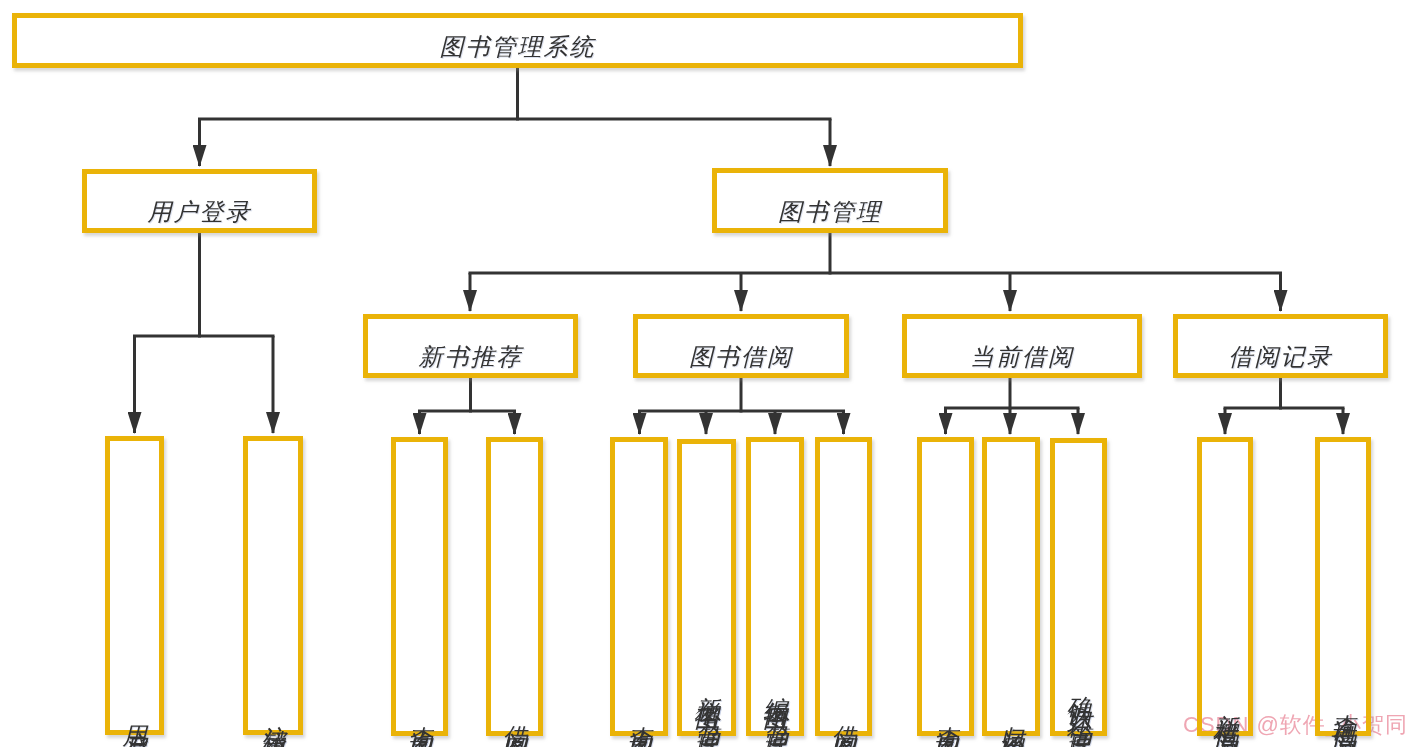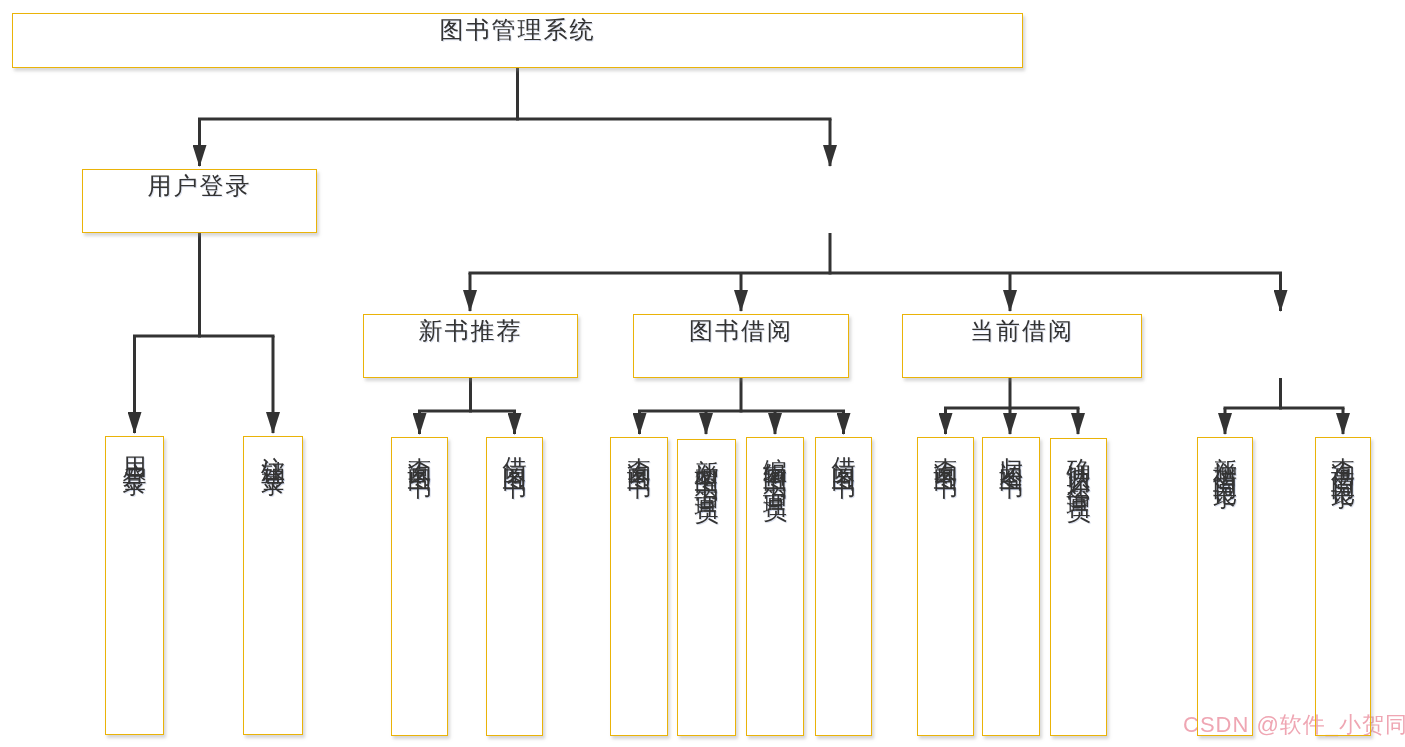--- a/index.html
+++ b/index.html
@@ -14,28 +14,29 @@
   .connectors {
     position: absolute;
     left: 0; top: 0;
     width: 1405px; height: 747px;
     z-index: 1;
   }
   .connectors line { stroke: #333333; stroke-width: 3; }
   .node, .leaf {
     position: absolute;
     box-sizing: border-box;
-    border: 1px solid #eab308;
+    border: 5px solid #eab308;
     background: transparent;
     display: flex;
-    align-items: flex-start;
+    align-items: flex-end;
     justify-content: center;
     z-index: 10;
     color: #333333;
     box-shadow: 2px 3px 3px rgba(140,140,140,0.35);
+    font-style: italic;
   }
   .node .label {
     font-size: 24px;
     letter-spacing: 2px;
     white-space: nowrap;
     color: #333333;
     text-shadow: 1px 1px 0 rgba(120,140,190,0.25);
   }
   .leaf .label {
     writing-mode: vertical-rl;
@@ -144,30 +145,36 @@
     </g>
   </svg>
 
   <div class="node root-box">
     <span class="label">图书管理系统</span>
   </div>
 
   <div class="node n2a">
     <span class="label">用户登录</span>
   </div>
+  <div class="node n2b">
+    <span class="label">图书管理</span>
+  </div>
 
   <div class="node n3b">
     <span class="label">图书借阅</span>
   </div>
   <div class="node n3a">
     <span class="label">新书推荐</span>
   </div>
   <div class="node n3c">
     <span class="label">当前借阅</span>
   </div>
+  <div class="node n3d">
+    <span class="label">借阅记录</span>
+  </div>
 
   <div class="leaf a1">
     <span class="label">用户登录</span>
   </div>
   <div class="leaf a2">
     <span class="label">注销登录</span>
   </div>
 
   <div class="leaf b1">
     <span class="label">查询图书</span>

